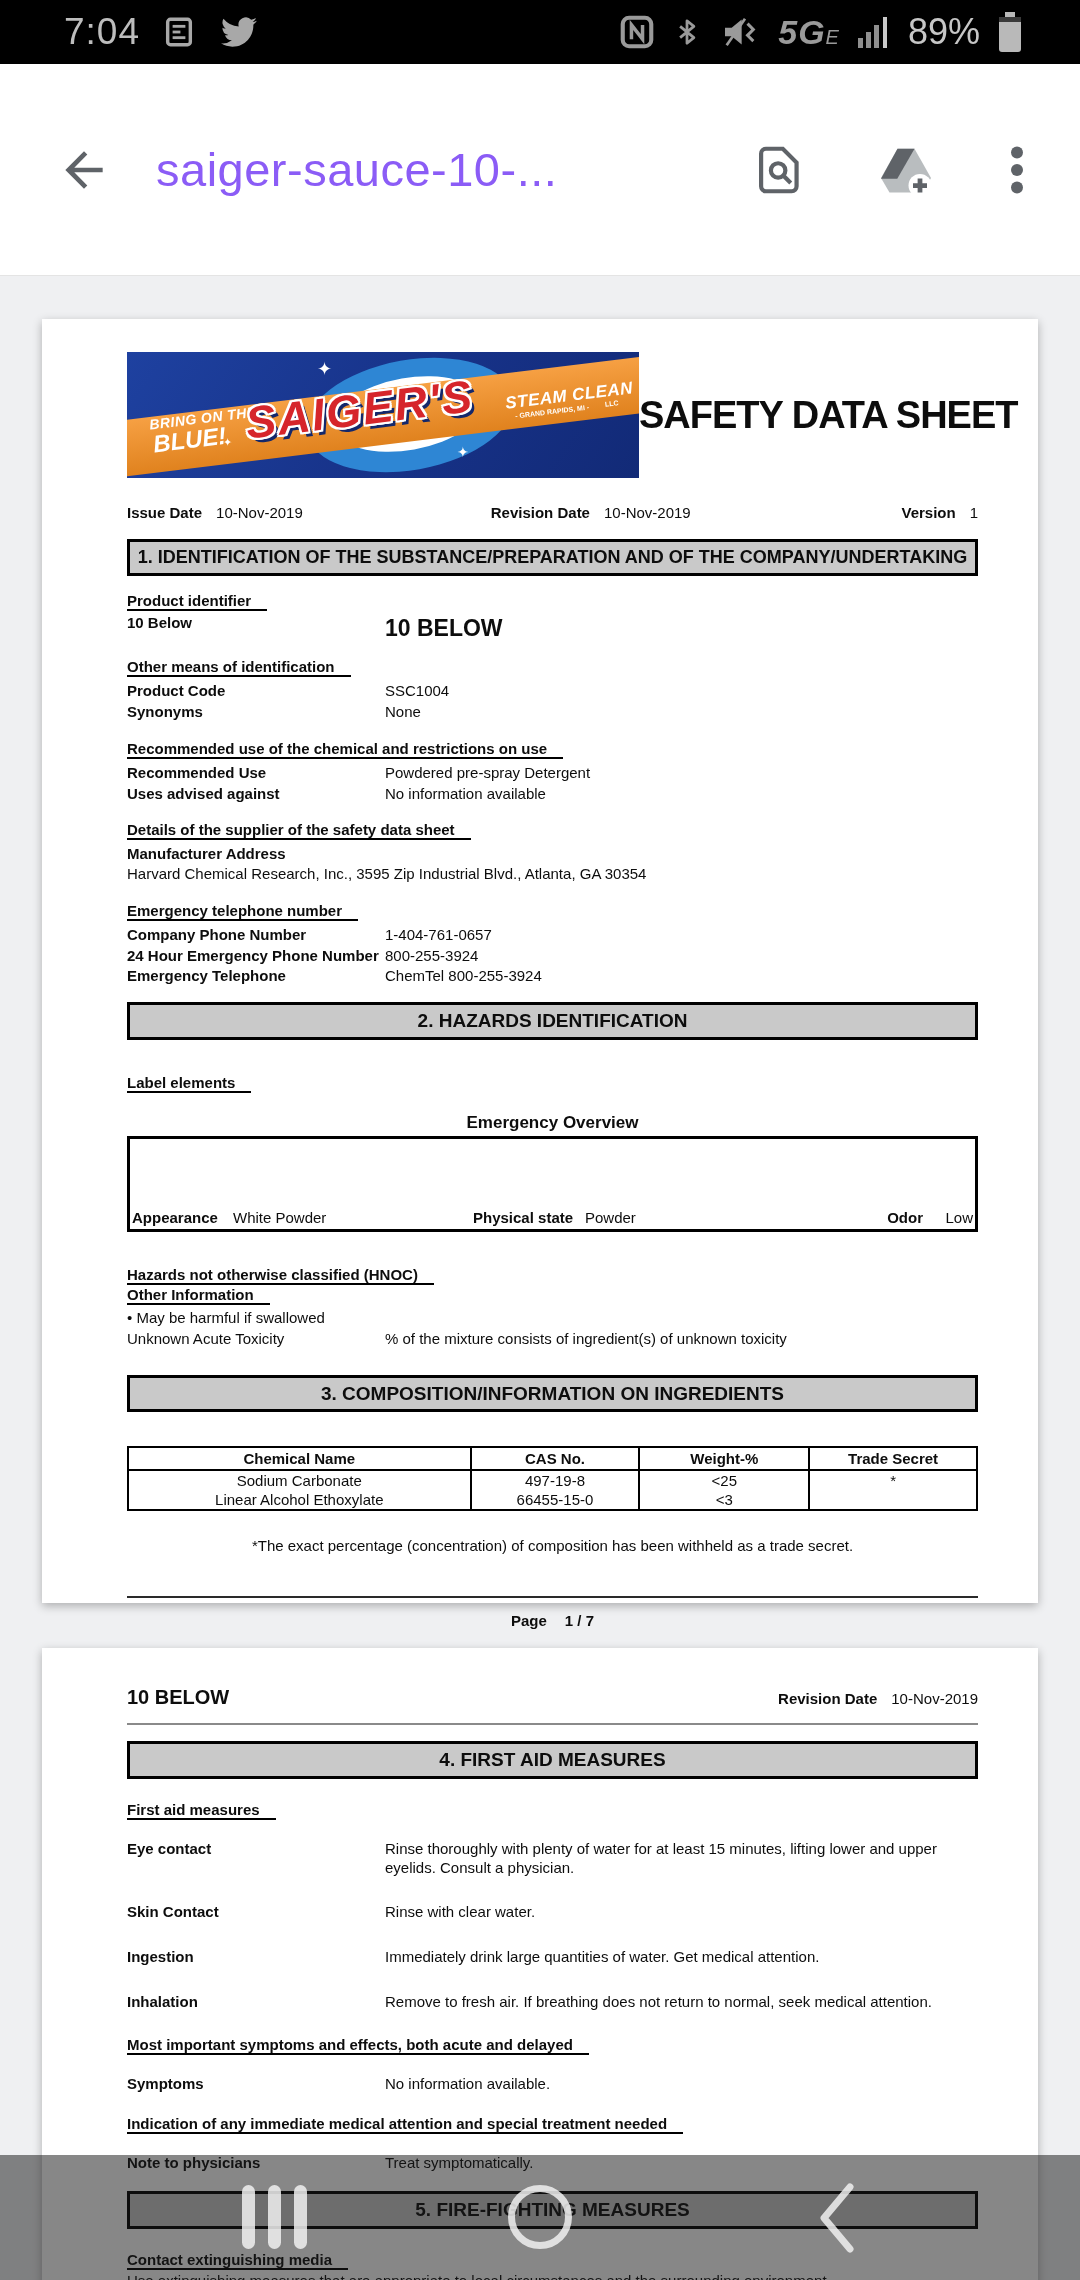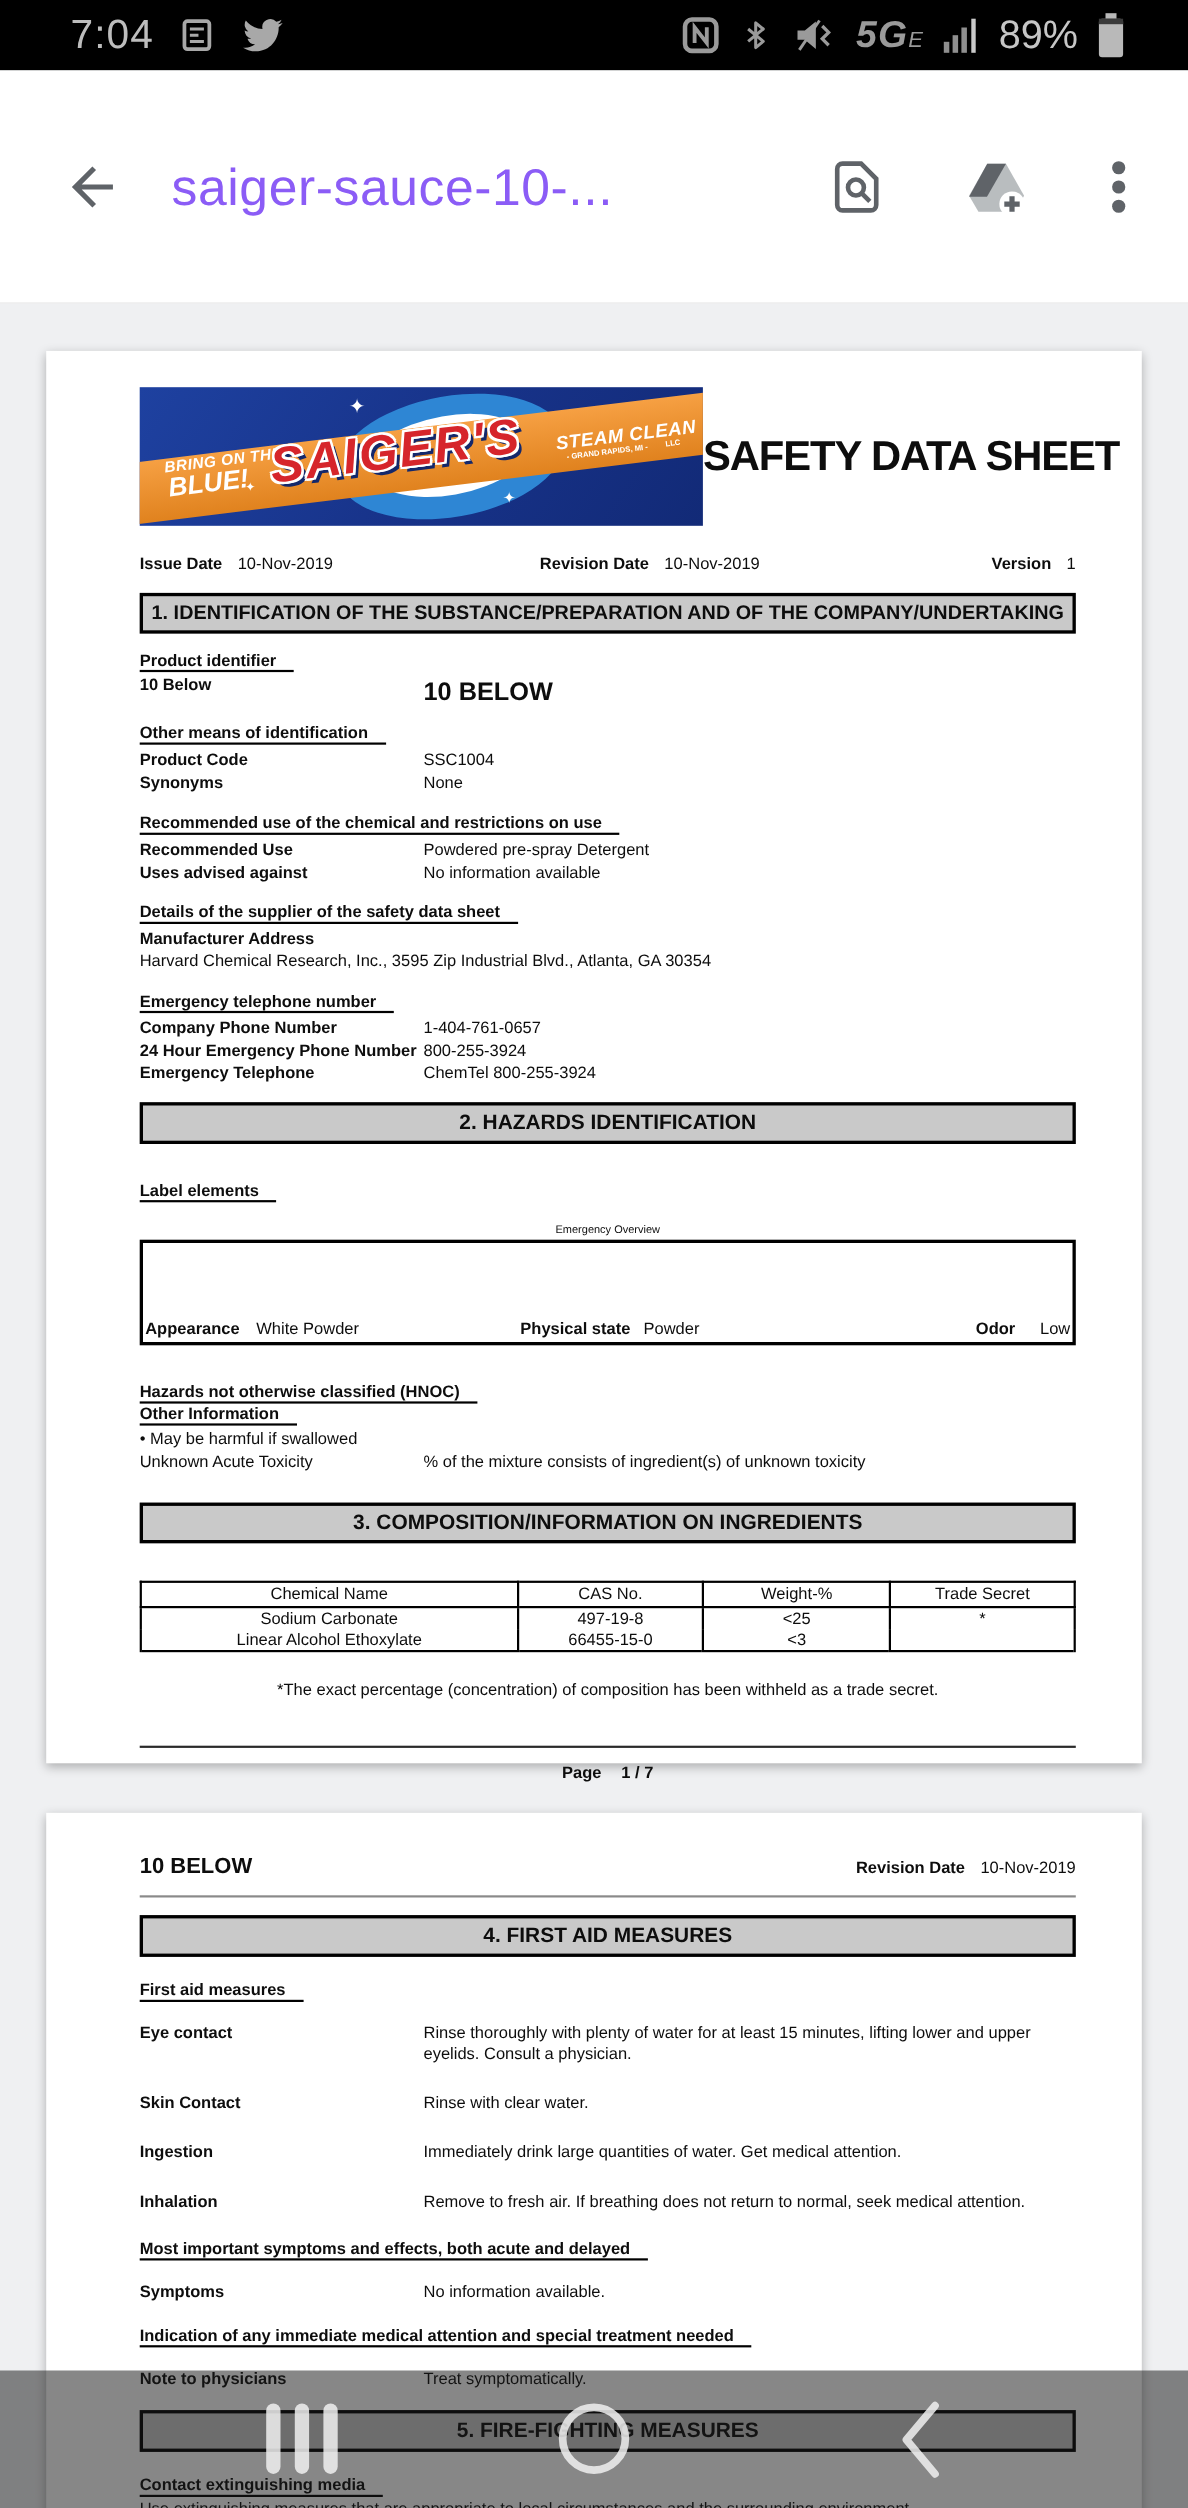--- a/index.html
+++ b/index.html
@@ -70,32 +70,32 @@
   .sp1 { left:190px; top:6px; } .sp2 { left:330px; top:92px; font-size:14px; } .sp3 { left:96px; top:84px; font-size:11px; }
 
   .sds-title { flex:1; text-align:right; font-size:38px; font-weight:700; letter-spacing:-1px;
     margin-top:42px; white-space:nowrap; }
 
   .meta-row { display:flex; align-items:baseline; margin-top:26px; font-size:15px; }
   .meta-mid { margin-left:188px; } .meta-right { margin-left:auto; }
   .meta-row .b { margin-right:14px; }
 
   
-  .eo-title { text-align:center; font-weight:400; font-size:10px; margin-top:20px; }
+  .eo-title { text-align:center; font-weight:700; font-size:17px; margin-top:20px; }
   .eo-box { position:relative; border:3px solid #000; height:96px; margin-top:3px; }
   .eo-bottom { position:absolute; left:0; right:0; bottom:3px; font-size:15px; }
   .eo-bottom span { position:absolute; bottom:0; white-space:nowrap; }
   .eo-a  { left:2px; }  .eo-av { left:103px; } .eo-p { left:343px; } .eo-pv { left:455px; }
   .eo-o  { right:52px; } .eo-ov { right:2px; }
 
   
   table.comp { border-collapse:collapse; width:851px; margin-top:34px; font-size:15px; }
   table.comp th, table.comp td { border-left:2px solid #000; border-right:2px solid #000;
     text-align:center; padding:1px 4px; }
-  table.comp thead th { border:2px solid #000; font-weight:400; padding:2px 0;margin-top:32px; }
+  table.comp thead th { border:2px solid #000; font-weight:700; padding:2px 0;margin-top:32px; }
   table.comp { border:2px solid #000; }
   table.comp td { border-top:none; border-bottom:none; }
 
   .footnote { text-align:center; font-size:15px; margin-top:26px; }
   .divider { border-top:2px solid #2a2a2a; margin-top:42px; }
   .divider2 { border-top:2px solid #8a8a8a; margin-top:14px; }
   .pagenum { text-align:center; font-size:15px; font-weight:700; margin-top:14px; }
   .pagenum .n { margin-left:18px; }
 
   

